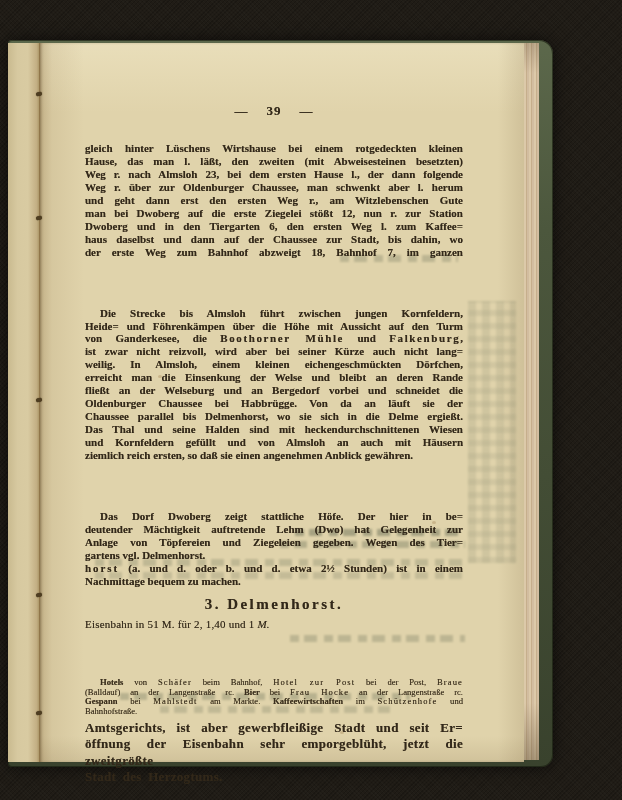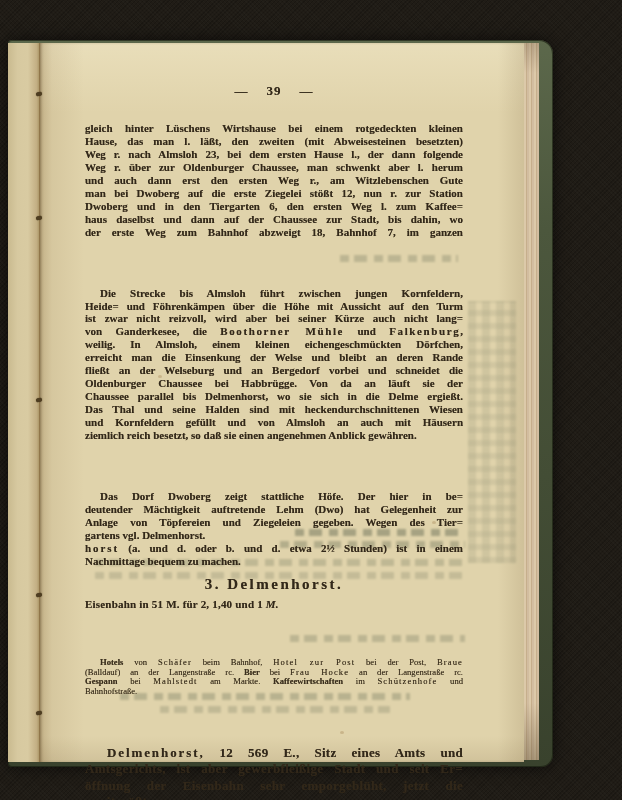--- a/index.html
+++ b/index.html
@@ -27,32 +27,32 @@
       linear-gradient(270deg, rgba(120,95,60,.16) 0, rgba(120,95,60,0) 26px),
       linear-gradient(0deg, rgba(115,90,55,.14) 0, rgba(115,90,55,0) 26px),
       linear-gradient(180deg, rgba(240,231,198,.55) 0, rgba(240,231,198,0) 70px);
     box-shadow:inset 2px 0 3px -1px rgba(80,60,30,.5);}
   .crease{position:absolute;left:31px;top:3px;width:1px;height:719px;background:rgba(125,95,55,.55);}
   .stitch{position:absolute;left:28px;width:6px;height:4px;border-radius:2px;background:#4e3d20;
     box-shadow:0 0 1px rgba(40,30,12,.8);transform:rotate(-8deg);}
   
   .text-col{position:absolute;left:45px;top:0;width:378px;color:#32281a;
     text-shadow:0 0 .5px rgba(55,42,20,.55);}
-  .pagenum{margin-top:40px;text-align:center;font-size:13px;font-weight:bold;letter-spacing:1px;}
+  .pagenum{margin-top:60px;text-align:center;font-size:13px;font-weight:bold;letter-spacing:1px;}
   .pagenum .num{margin:0 18px;}
   .bodytext{margin-top:23px;font-size:11px;font-weight:bold;line-height:12.95px;}
   .ln{text-align:justify;text-align-last:justify;white-space:normal;}
   .ln.last{text-align-last:left;}
   .ln.ind{text-indent:15px;margin-top:48px;}
   .sp{letter-spacing:1.6px;}
   .bsp{font-weight:bold;letter-spacing:1.9px;}
   .b{font-weight:bold;}
   .it{font-style:italic;}
   .heading{margin-top:8px;text-align:center;font-size:15px;font-weight:bold;letter-spacing:2.5px;}
-  .sub{margin-top:5px;text-align:center;font-size:11px;font-weight:bold;letter-spacing:.2px;}
+  .sub{margin-top:5px;text-align:center;font-size:11px;font-weight:normal;letter-spacing:.2px;}
   .hotels{margin-top:4px;font-size:8.6px;font-weight:normal;line-height:9.8px;color:#392e1d;}
   .hotels .sp{letter-spacing:1.1px;}
   .entry{margin-top:3px;font-size:13px;font-weight:bold;line-height:16.4px;word-spacing:3px;letter-spacing:.3px;}
   .entry .ln.ind{text-indent:22px;}
   
   .ghost{position:absolute;height:7px;filter:blur(1.2px);opacity:.5;
     background:repeating-linear-gradient(90deg,#6d735a 0 9px,transparent 9px 14px,#6d735a 14px 27px,transparent 27px 34px);}
   .ghost-col{position:absolute;filter:blur(1.1px);opacity:.45;
     background:
       repeating-linear-gradient(0deg, rgba(106,112,88,.28) 0 6px, transparent 6px 13px),
@@ -87,39 +87,39 @@
         <div class="pagenum">
           <span>—</span><span class="num">39</span><span>—</span>
         </div>
 
         <div class="bodytext">
             <div class="para">
               <div class="ln"><span>gleich hinter Lüschens Wirtshause bei einem rotgedeckten kleinen</span></div>
               <div class="ln"><span>Hause, das man l. läßt, den zweiten (mit Abweisesteinen besetzten)</span></div>
               <div class="ln"><span>Weg r. nach Almsloh 23, bei dem ersten Hause l., der dann folgende</span></div>
               <div class="ln"><span>Weg r. über zur Oldenburger Chaussee, man schwenkt aber l. herum</span></div>
-              <div class="ln"><span>und auch dann erst den ersten Weg r., am Witzlebenschen Gute</span></div>
+              <div class="ln"><span>und geht dann erst den ersten Weg r., am Witzlebenschen Gute</span></div>
               <div class="ln"><span>man bei Dwoberg auf die erste Ziegelei stößt 12, nun r. zur Station</span></div>
               <div class="ln"><span>Dwoberg und in den Tiergarten 6, den ersten Weg l. zum Kaffee=</span></div>
               <div class="ln"><span>haus daselbst und dann auf der Chaussee zur Stadt, bis dahin, wo</span></div>
               <div class="ln"><span>der erste Weg zum Bahnhof abzweigt 18, Bahnhof 7, im ganzen</span></div>
             </div>
             <div class="para">
               <div class="ln ind"><span>Die Strecke bis Almsloh führt zwischen jungen Kornfeldern,</span></div>
               <div class="ln"><span>Heide= und Föhrenkämpen über die Höhe mit Aussicht auf den Turm</span></div>
+              <div class="ln"><span>von Ganderkesee, die </span><span class="sp">Boothorner Mühle</span><span> und </span><span class="sp">Falkenburg</span><span>,</span></div>
               <div class="ln"><span>ist zwar nicht reizvoll, wird aber bei seiner Kürze auch nicht lang=</span></div>
-              <div class="ln"><span>von Ganderkesee, die </span><span class="sp">Boothorner Mühle</span><span> und </span><span class="sp">Falkenburg</span><span>,</span></div>
               <div class="ln"><span>weilig. In Almsloh, einem kleinen eichengeschmückten Dörfchen,</span></div>
               <div class="ln"><span>erreicht man die Einsenkung der Welse und bleibt an deren Rande</span></div>
               <div class="ln"><span>fließt an der Welseburg und an Bergedorf vorbei und schneidet die</span></div>
               <div class="ln"><span>Oldenburger Chaussee bei Habbrügge. Von da an läuft sie der</span></div>
               <div class="ln"><span>Chaussee parallel bis Delmenhorst, wo sie sich in die Delme ergießt.</span></div>
               <div class="ln"><span>Das Thal und seine Halden sind mit heckendurchschnittenen Wiesen</span></div>
               <div class="ln"><span>und Kornfeldern gefüllt und von Almsloh an auch mit Häusern</span></div>
-              <div class="ln last"><span>ziemlich reich besetzt, so daß sie einen angenehmen Anblick gewähren.</span></div>
+              <div class="ln last"><span>ziemlich reich ersten, so daß sie einen angenehmen Anblick gewähren.</span></div>
             </div>
             <div class="para">
               <div class="ln ind"><span>Das Dorf Dwoberg zeigt stattliche Höfe. Der hier in be=</span></div>
               <div class="ln"><span>deutender Mächtigkeit auftretende Lehm (Dwo) hat Gelegenheit zur</span></div>
               <div class="ln"><span>Anlage von Töpfereien und Ziegeleien gegeben. Wegen des Tier=</span></div>
               <div class="ln last"><span>gartens vgl. Delmenhorst.</span></div>
             </div>
             <div class="para">
               <div class="ln"><span class="bsp">horst</span><span> (a. und d. oder b. und d. etwa 2½ Stunden) ist in einem</span></div>
               <div class="ln last"><span>Nachmittage bequem zu machen.</span></div>
@@ -133,21 +133,20 @@
           </div>
 
         <div class="hotels">
             <div class="ln ind"><span class="b">Hotels</span><span> von </span><span class="sp">Schäfer</span><span> beim Bahnhof, </span><span class="sp">Hotel zur Post</span><span> bei der Post, </span><span class="sp">Braue</span></div>
             <div class="ln"><span>(Balldauf) an der Langenstraße rc.  </span><span class="b">Bier</span><span> bei </span><span class="sp">Frau Hocke</span><span> an der Langenstraße rc.</span></div>
             <div class="ln"><span class="b">Gespann</span><span> bei </span><span class="sp">Mahlstedt</span><span> am Markte.  </span><span class="b">Kaffeewirtschaften</span><span> im </span><span class="sp">Schützenhofe</span><span> und</span></div>
             <div class="ln last"><span>Bahnhofstraße.</span></div>
           </div>
 
         <div class="entry">
-            <div class="ln ind"><span class="bsp">Delmenhorst,</span><span> 12 569 E., Sitz eines Amts und</span></div>
             <div class="ln"><span>Amtsgerichts, ist aber gewerbfleißige Stadt und seit Er=</span></div>
             <div class="ln"><span>öffnung der Eisenbahn sehr emporgeblüht, jetzt die zweitgrößte</span></div>
             <div class="ln last"><span>Stadt des Herzogtums.</span></div>
           </div>
       </div>
     </div>
 
     <div class="crease"></div>
     <div class="stitch" style="top:52px;"></div>
     <div class="stitch" style="top:176px;"></div>

